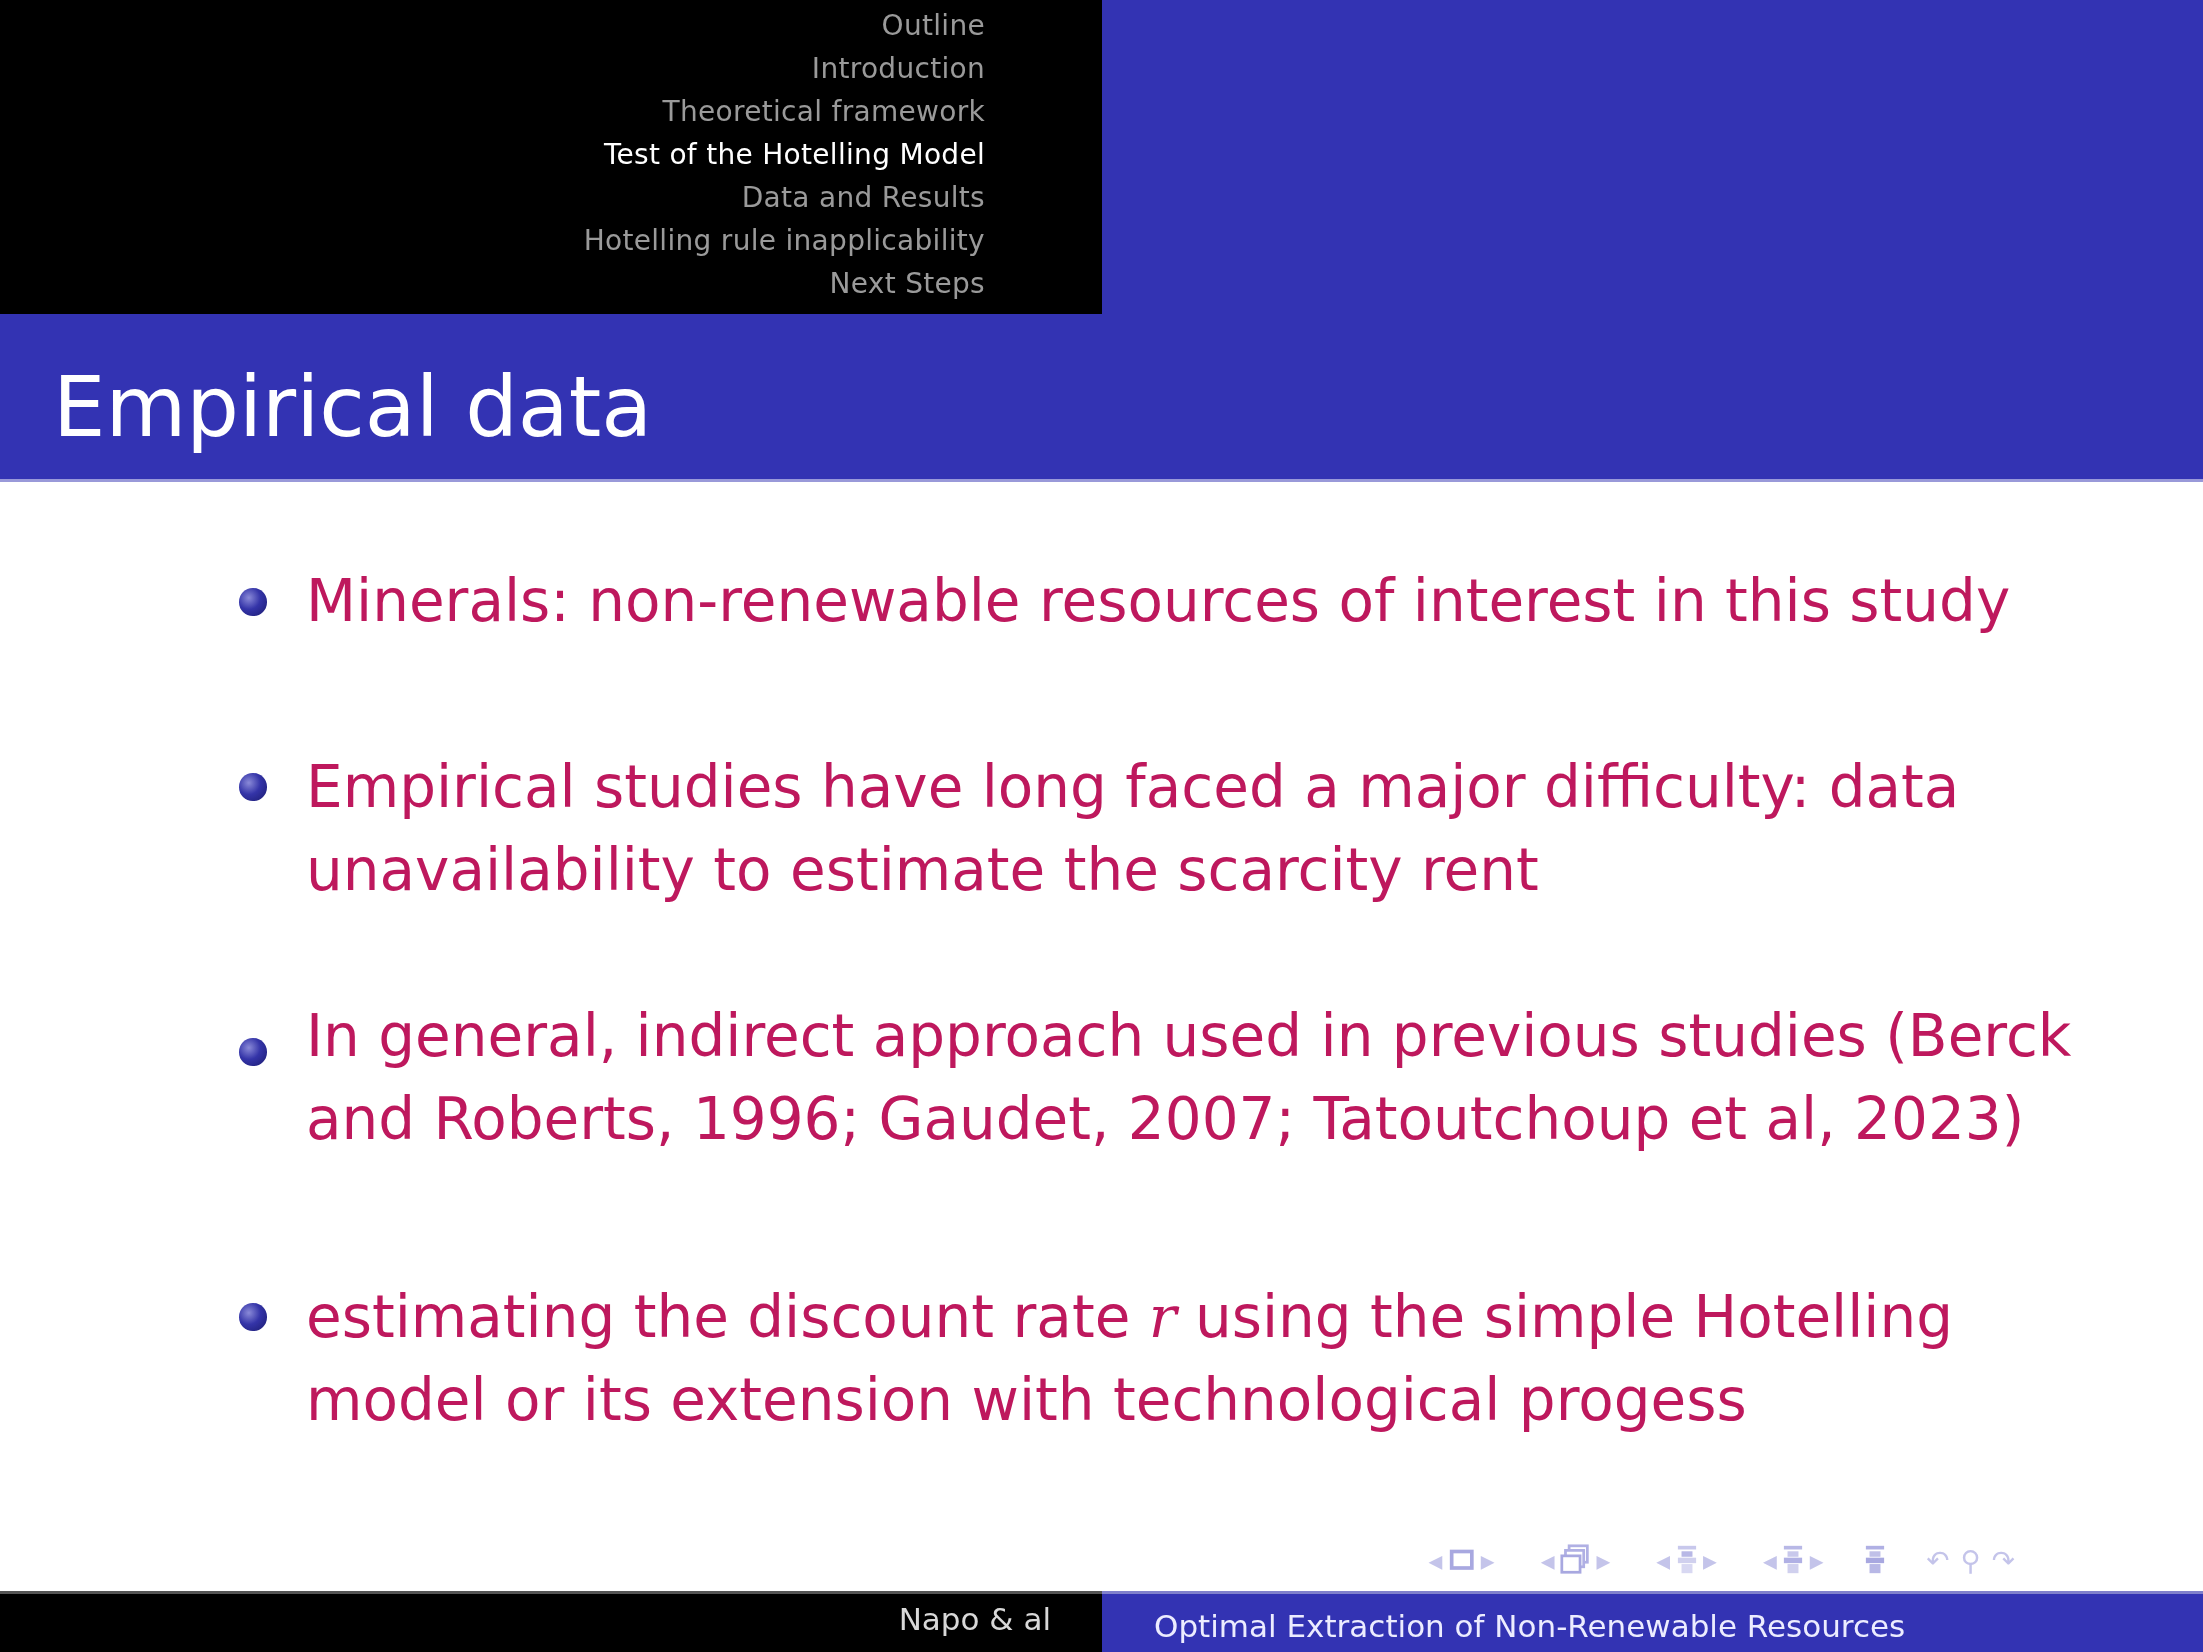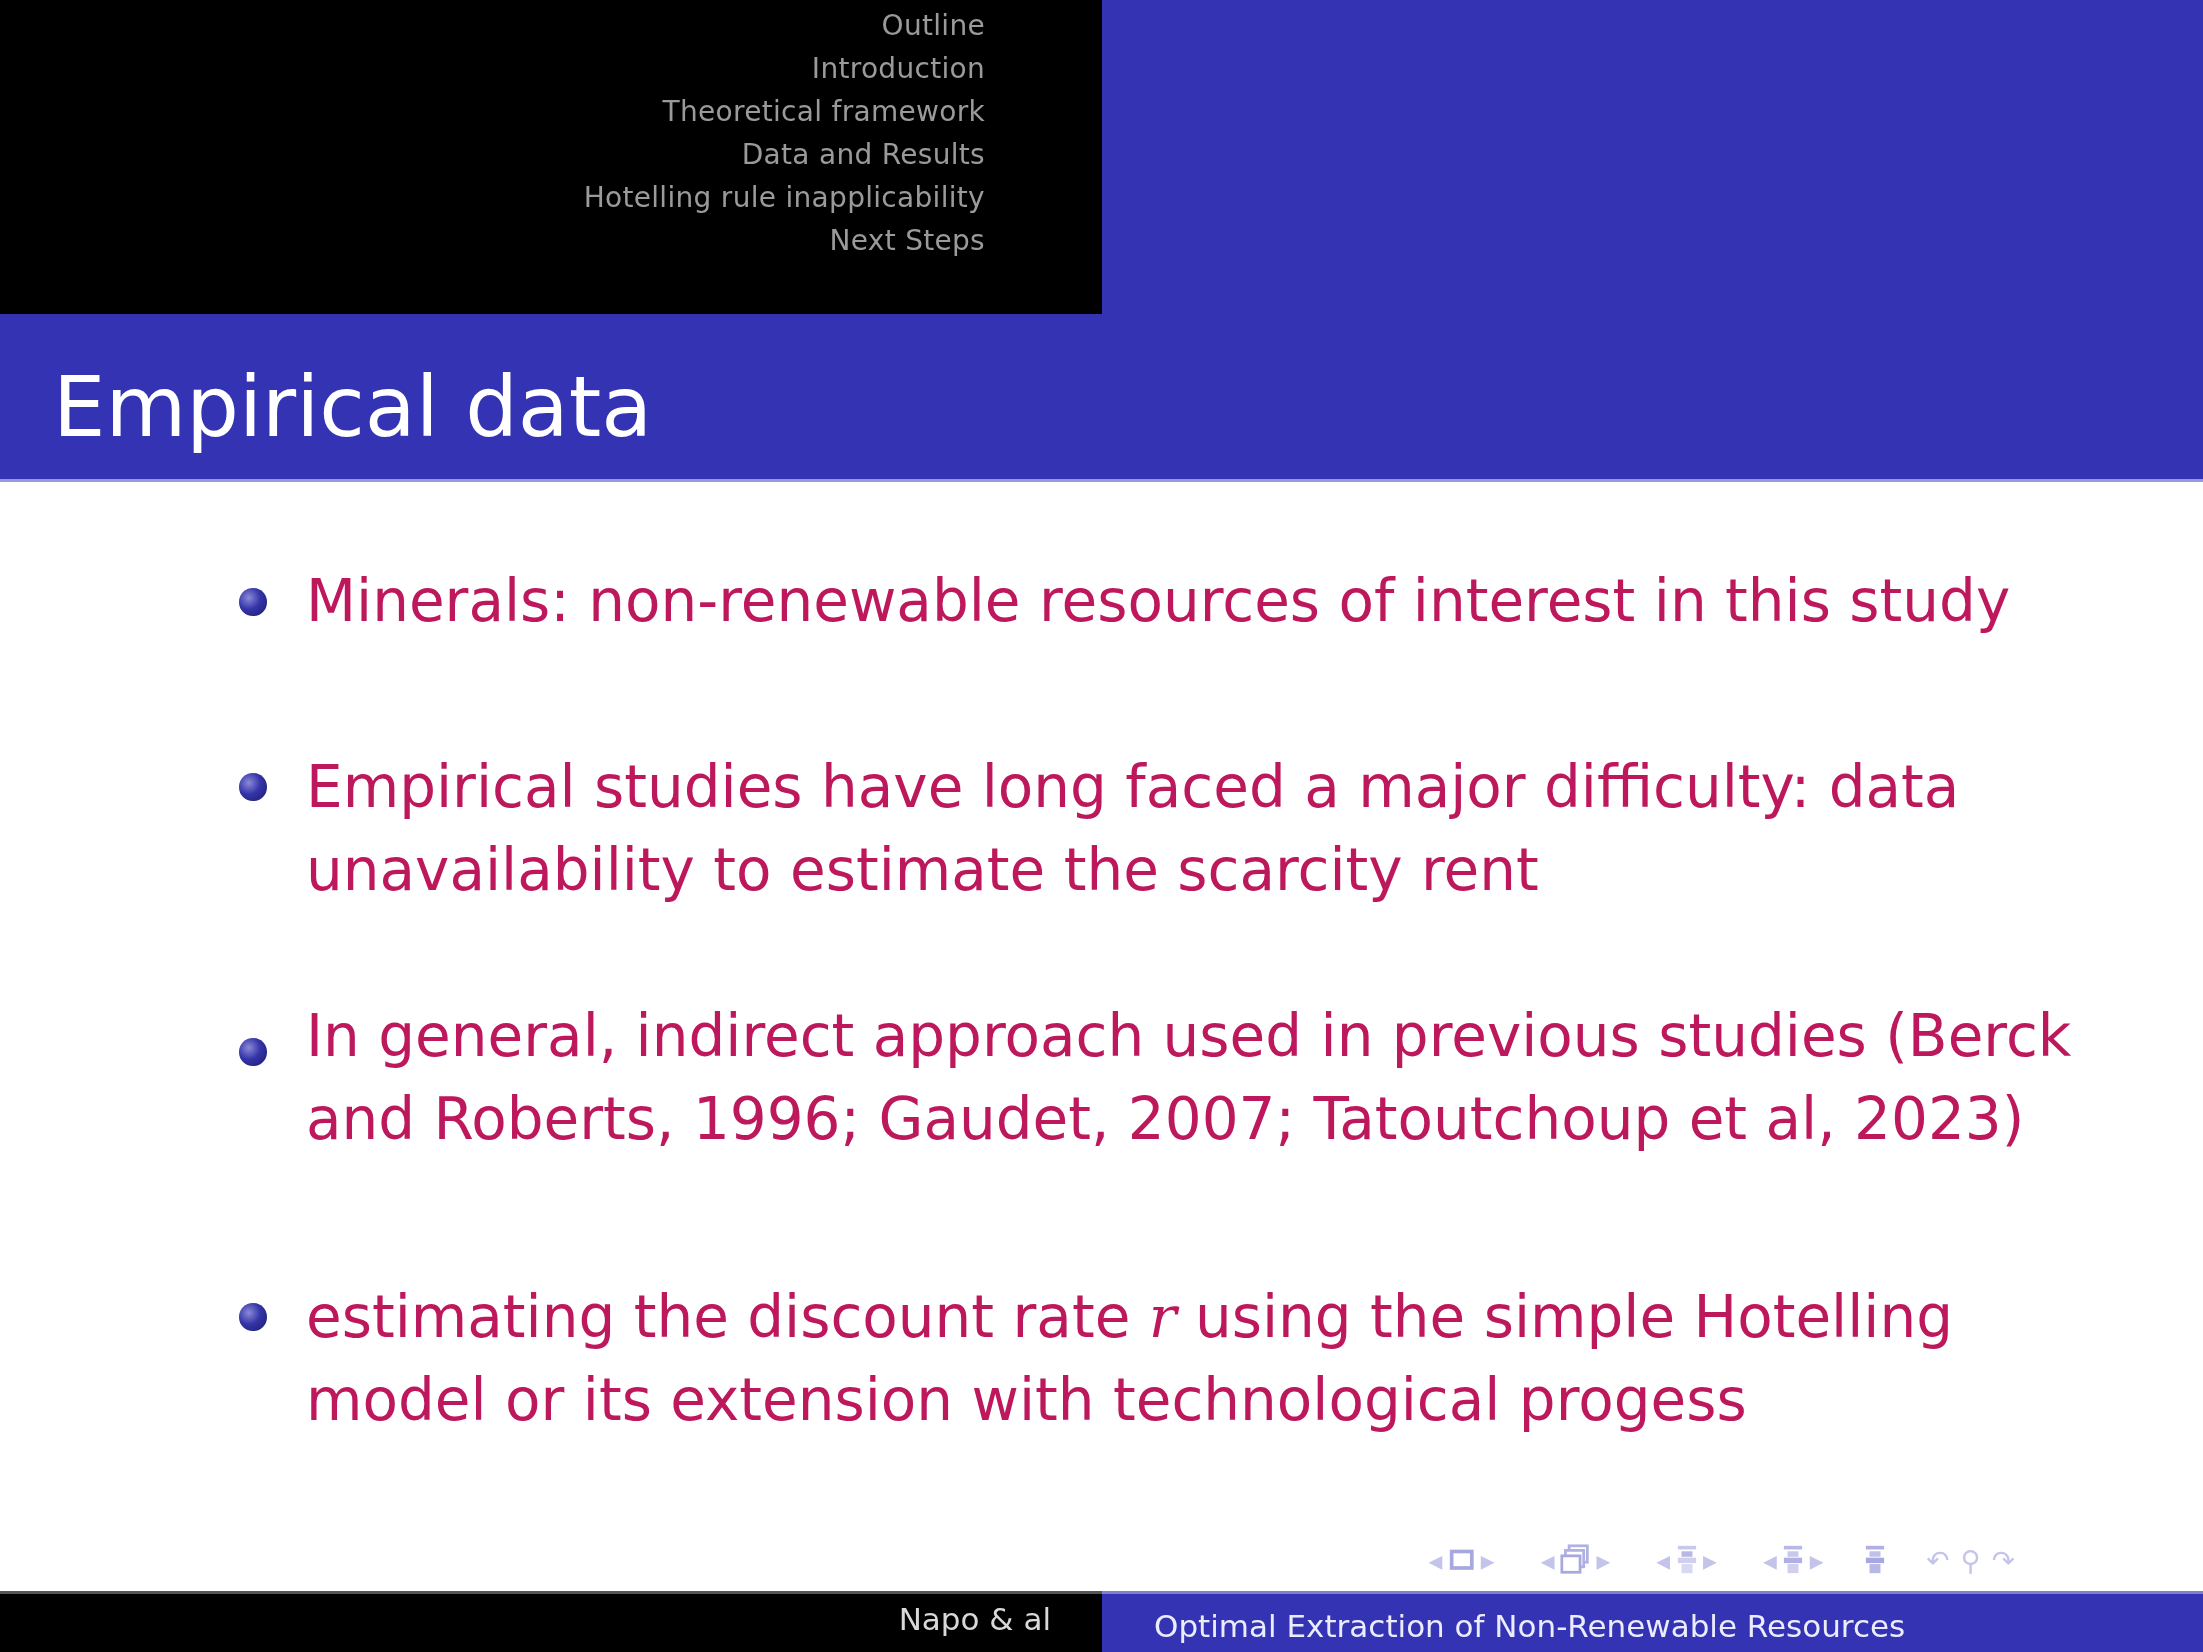--- a/index.html
+++ b/index.html
@@ -30,20 +30,21 @@
 </head>
 <body>
 
 <div class="hdr-black"></div>
 <div class="hdr-blue-top"></div>
 
 <div class="nav-list">
   <div class="nav-item">Outline</div>
   <div class="nav-item">Introduction</div>
   <div class="nav-item">Theoretical framework</div>
+  <div class="nav-item active">Test of the Hotelling Model</div>
   <div class="nav-item">Data and Results</div>
   <div class="nav-item">Hotelling rule inapplicability</div>
   <div class="nav-item">Next Steps</div>
 </div>
 
 <div class="title-band"></div>
 <div class="frame-title">Empirical data</div>
 
 <div>
   <div class="bullet" style="top:588px;"></div>

